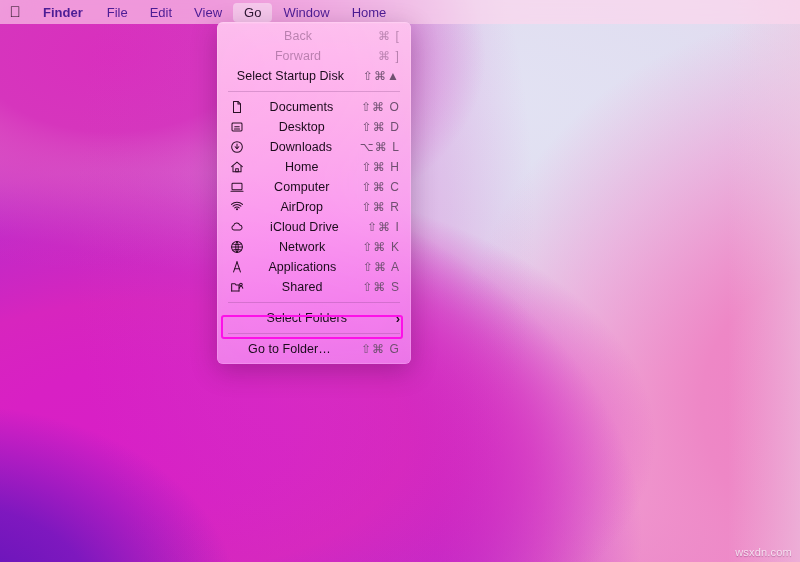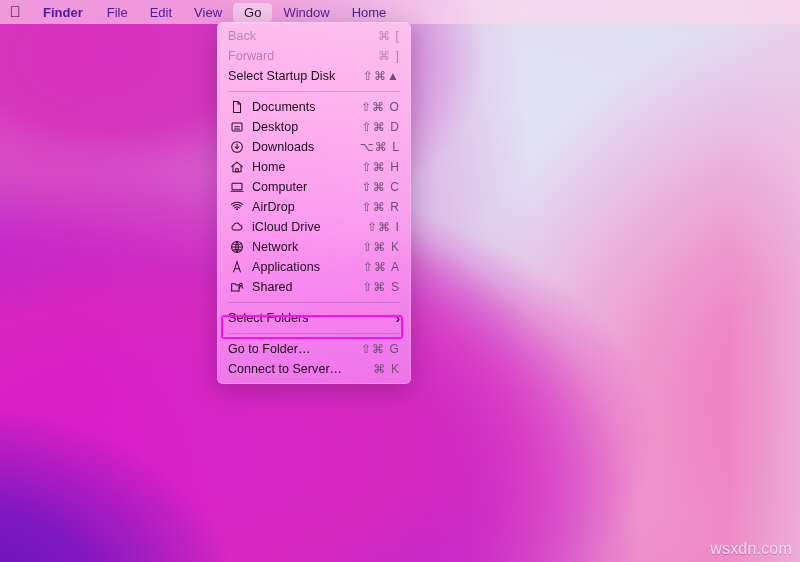--- a/index.html
+++ b/index.html
@@ -81,20 +81,21 @@
   
   #go-menu {
     position:absolute; left:217px; top:22px; width:194px;
     border-radius:6px;
     background:linear-gradient(170deg, rgba(255,205,240,0.90) 0%, rgba(253,186,235,0.90) 28%, rgba(250,160,238,0.90) 58%, rgba(243,140,236,0.90) 80%, rgba(236,126,234,0.90) 100%);
     backdrop-filter:blur(26px) saturate(150%);
     box-shadow:0 7px 26px rgba(60,10,60,0.30), 0 0 0 0.5px rgba(255,255,255,0.30) inset;
     padding:4px 0 5px 0;
     z-index:30;
     font-size:12.5px;
+    text-align:center;
   }
   .mi {
     position:relative; height:20px; display:flex; align-items:center;
     padding:0 11px 0 10px; color:#1b0c1c; white-space:nowrap;
   }
   .mi .ico {
     width:19px; min-width:19px; display:flex; align-items:center; justify-content:center;
     margin-right:6px; color:#2a1026;
   }
   .mi .ico svg { display:block; }
@@ -116,21 +117,21 @@
   
   #util-box {
     position:absolute; left:0px; top:0px; width:186px; height:24px;
     border:2.5px solid #fd10e8; border-radius:3px;
     pointer-events:none; z-index:40;
   }
 
   
   #watermark {
     position:absolute; right:8px; bottom:4px;
-    font-size:16px; color:#f6dff0; letter-spacing:0.2px;
+    font-size:11px; color:#f6dff0; letter-spacing:0.2px;
     font-family:"Liberation Sans", sans-serif;
     text-shadow:0 1px 1px rgba(90,20,80,0.35);
     z-index:15;
   }
 </style>
 </head>
 <body>
 
 <div id="desktop">
   <div class="layer wp-base"></div>
@@ -301,21 +302,17 @@
       <div class="sep"></div>
       <div class="mi noicon">
         <span class="lbl">Select Folders</span>
         <span class="chev">›</span>
       </div>
       <div class="sep"></div>
       <div class="mi noicon">
         <span class="lbl">Go to Folder…</span>
         <span class="key">⇧⌘ G</span>
       </div>
-      <div class="mi noicon">
-        <span class="lbl">Connect to Server…</span>
-        <span class="key">⌘ K</span>
-      </div>
     </div>
   <div id="util-box" style="top: 293px; left: 4px; width: 182px; height: 24px;"></div>
 </div>
 
 <div id="watermark">wsxdn.com</div>
 
 </body></html>

